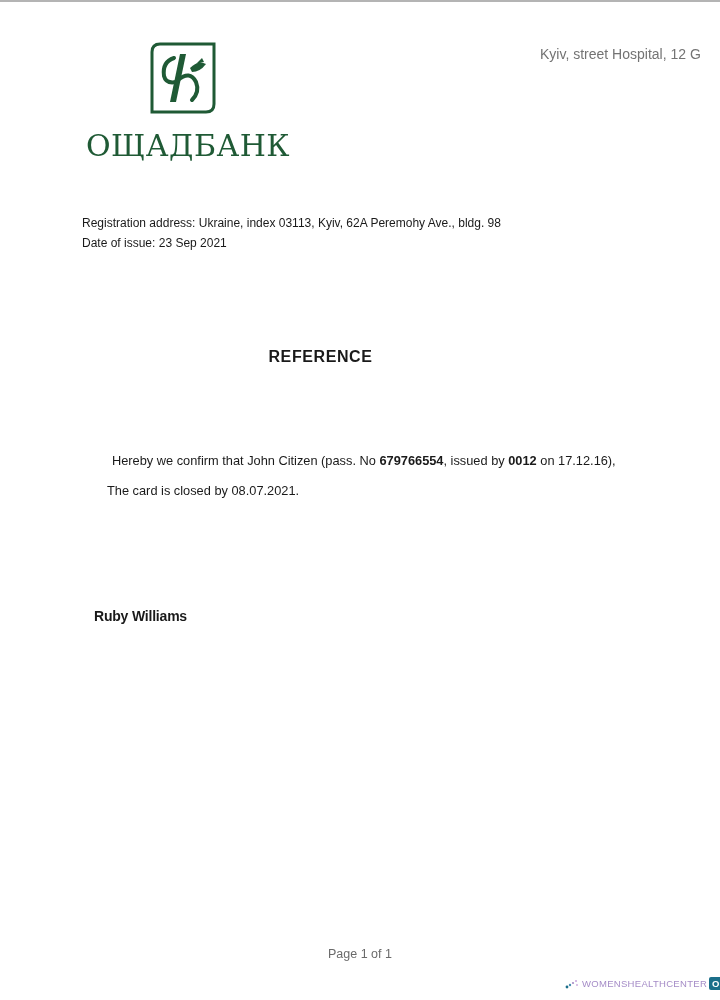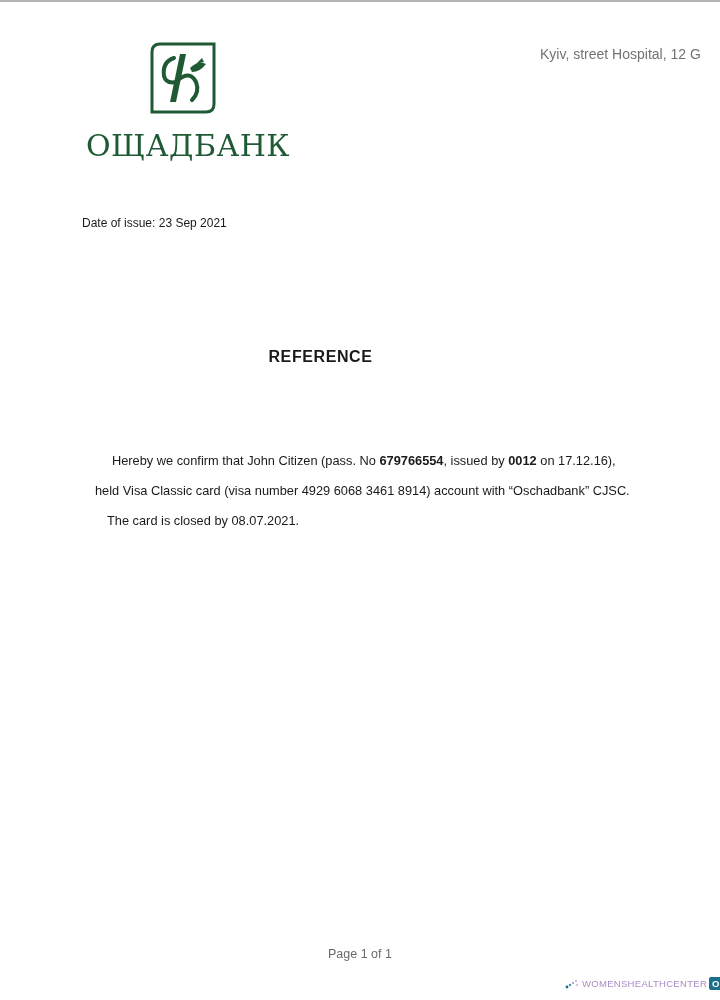--- a/index.html
+++ b/index.html
@@ -70,32 +70,33 @@
       <path d="M28 38 Q40 28 46 40 Q50 50 42 58" fill="none" stroke="#1f5a35" stroke-width="4" stroke-linecap="round"></path>
       <path d="M40 26 Q48 18 56 22 Q50 30 42 30 Z" fill="#1f5a35"></path>
       <path d="M46 22 L52 16 L54 20 Z" fill="#1f5a35"></path>
     </svg>
   </div>
   <div class="logo-word">ОЩАДБАНК</div>
 
   <div class="address-top">Kyiv, street Hospital, 12 G</div>
 
   <div class="recipient">
+    <div>Registration address: Ukraine, index 03113, Kyiv, 62A Peremohy Ave., bldg. 98</div>
     <div>Date of issue: 23 Sep 2021</div>
   </div>
 
   <div class="title">REFERENCE</div>
 
   <div class="body-text">
     <p class="l1"><span>Hereby we confirm that John Citizen (pass. No </span><b>679766554</b><span>, issued by </span><b>0012</b><span> on 17.12.16),</span></p>
-    <p class="l2">held Visa Classic card (visa number 4929 6068 3461 8914) account with “Oschadbank” CJSC.</p>
     <p class="l3">The card is closed by 08.07.2021.</p>
   </div>
 
   <div class="signature">
+    <div>Ruby Williams</div>
   </div>
 
   <div class="footer">Page 1 of 1</div>
 
   <div class="watermark">
     <svg class="dots" viewBox="0 0 14 12">
       <circle cx="2" cy="9" r="1.4" fill="#1b6f8a"></circle>
       <circle cx="5" cy="7" r="1.2" fill="#4a8fb0"></circle>
       <circle cx="8" cy="5" r="1.1" fill="#a58cc7"></circle>
       <circle cx="11" cy="3" r="1" fill="#c9a6dd"></circle>

